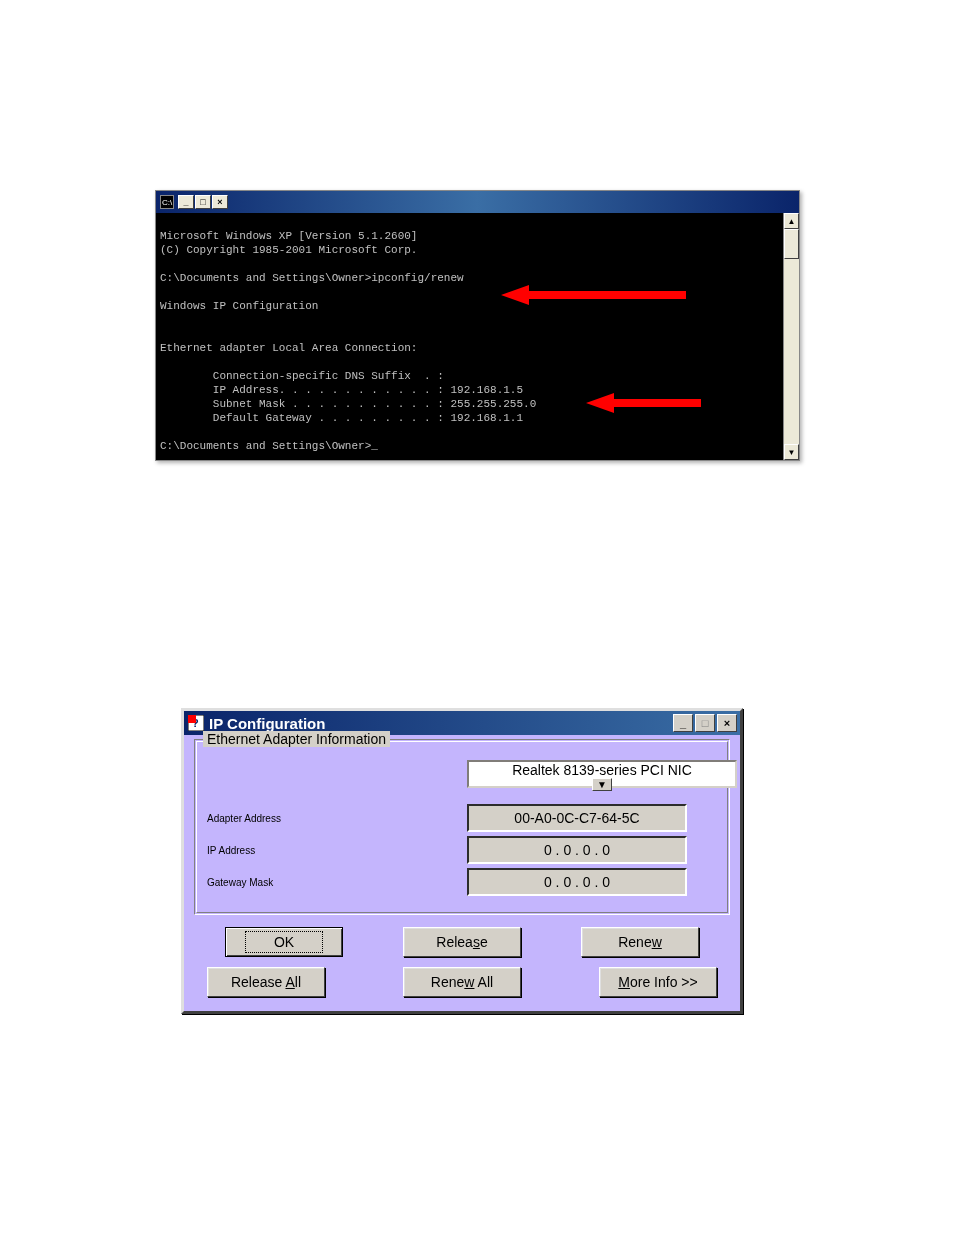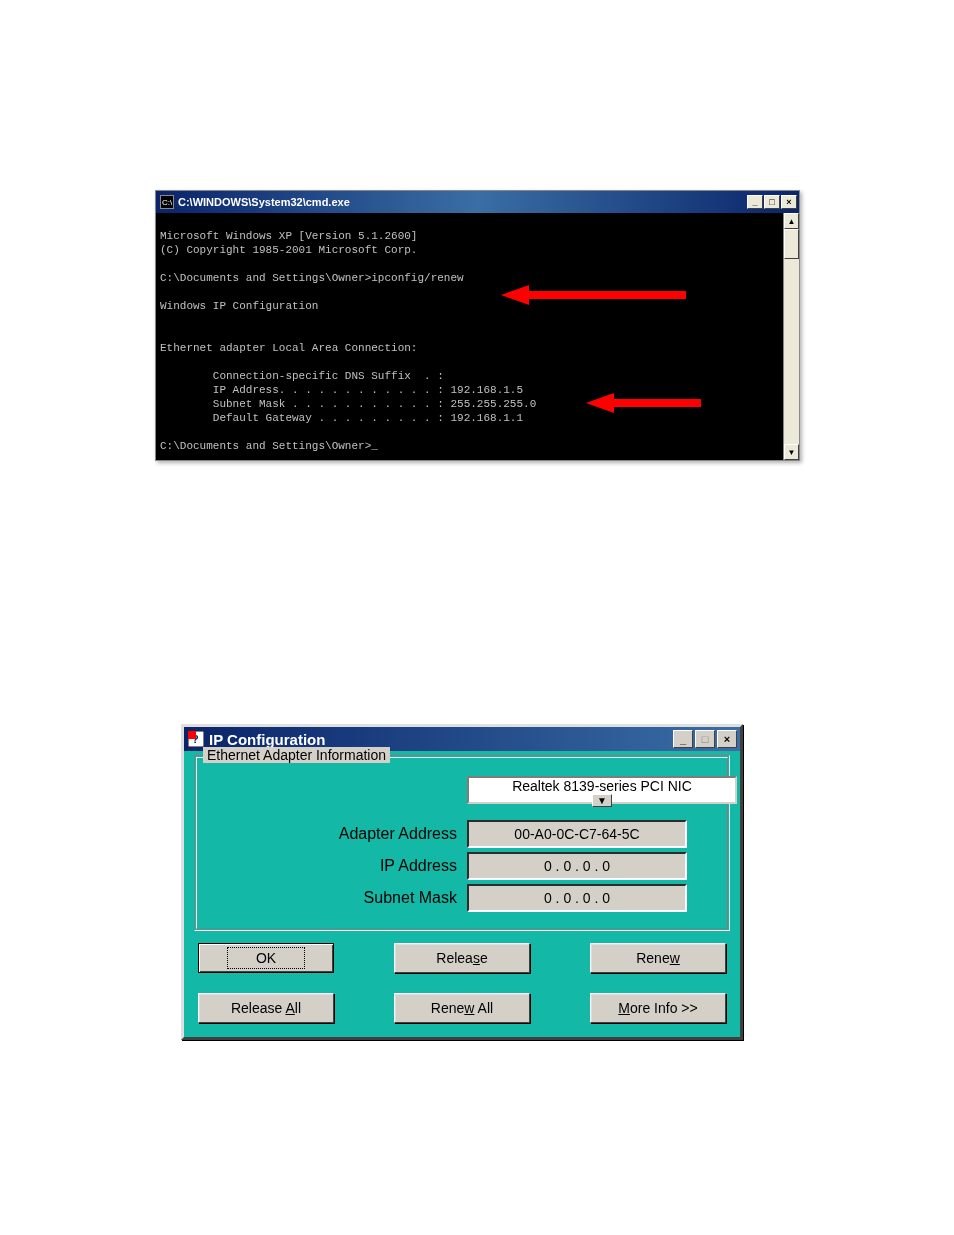--- a/index.html
+++ b/index.html
@@ -103,23 +103,23 @@
     .arrow-annot {
       position: absolute;
       height: 20px;
     }
     .arrow-annot svg { display: block; }
 
     
     .ipcfg-window {
       position: absolute;
       left: 181px;
-      top: 724px;
+      top: 708px;
       width: 562px;
-      background: #14b8a6;
+      background: #c4b5fd;
       border: 3px solid #d4d0c8;
       border-top-color: #dfdfdf;
       border-left-color: #dfdfdf;
       border-right-color: #404040;
       border-bottom-color: #404040;
       box-shadow: 1px 1px 0 #000;
     }
     .ipcfg-titlebar {
       background: linear-gradient(to right, #0A246A, #3A6EA5);
       height: 24px;
@@ -213,45 +213,45 @@
     }
     .field-row {
       display: flex;
       align-items: center;
       margin-bottom: 4px;
       position: relative;
       z-index: 2;
     }
     .field-label {
       width: 260px;
-      text-align: right;
-      font-size: 16px;
+      text-align: left;
+      font-size: 10px;
       padding-right: 10px;
     }
     .field-value {
       width: 220px;
       height: 28px;
       background: #d4d0c8;
       border: 2px inset #fff;
       border-top-color: #808080;
       border-left-color: #808080;
       font-size: 14px;
       display: flex;
       align-items: center;
       justify-content: center;
     }
     .button-row {
       display: flex;
       justify-content: center;
       gap: 60px;
       margin-top: 12px;
     }
-    .button-row.second { margin-top: 20px; gap: 60px;}
+    .button-row.second { margin-top: 10px; gap: 78px;}
     .win-btn {
-      width: 136px;
+      width: 118px;
       height: 30px;
       background: #d4d0c8;
       border: 1px solid #fff;
       border-right-color: #404040;
       border-bottom-color: #404040;
       box-shadow: 1px 1px 0 #000, inset 1px 1px 0 #dfdfdf;
       font-size: 14px;
       font-family: Tahoma, sans-serif;
       text-align: center;
       display:flex;align-items:center;justify-content:center;
@@ -265,21 +265,20 @@
       padding: 2px 28px;
     }
     .underline { text-decoration: underline; }
   </style>
 </head>
 <body>
 
 <div class="cmd-window">
   <div class="cmd-titlebar">
     <div class="cmd-icon">C:\</div>
-    <div class="title-text">C:\WINDOWS\System32\cmd.exe</div>
     <div class="titlebar-btns">
       <div class="titlebar-btn">_</div>
       <div class="titlebar-btn">□</div>
       <div class="titlebar-btn">×</div>
     </div>
   </div>
   <div class="cmd-body-wrap">
     <div class="cmd-body">
 <span>Microsoft Windows XP [Version 5.1.2600]</span>
 <span>(C) Copyright 1985-2001 Microsoft Corp.</span>
@@ -342,21 +341,21 @@
       </div>
       <div class="field-row">
         <div class="field-label">Adapter Address</div>
         <div class="field-value">00-A0-0C-C7-64-5C</div>
       </div>
       <div class="field-row">
         <div class="field-label">IP Address</div>
         <div class="field-value">0 . 0 . 0 . 0</div>
       </div>
       <div class="field-row">
-        <div class="field-label">Subnet Mask</div>
+        <div class="field-label">Gateway Mask</div>
         <div class="field-value">0 . 0 . 0 . 0</div>
       </div>
     </div>
     <div class="button-row">
       <div class="win-btn default-btn">
           <span class="btn-inner">OK</span>
         </div>
       <div class="win-btn">
           <span>Relea<span class="underline">s</span>e</span>
         </div>

